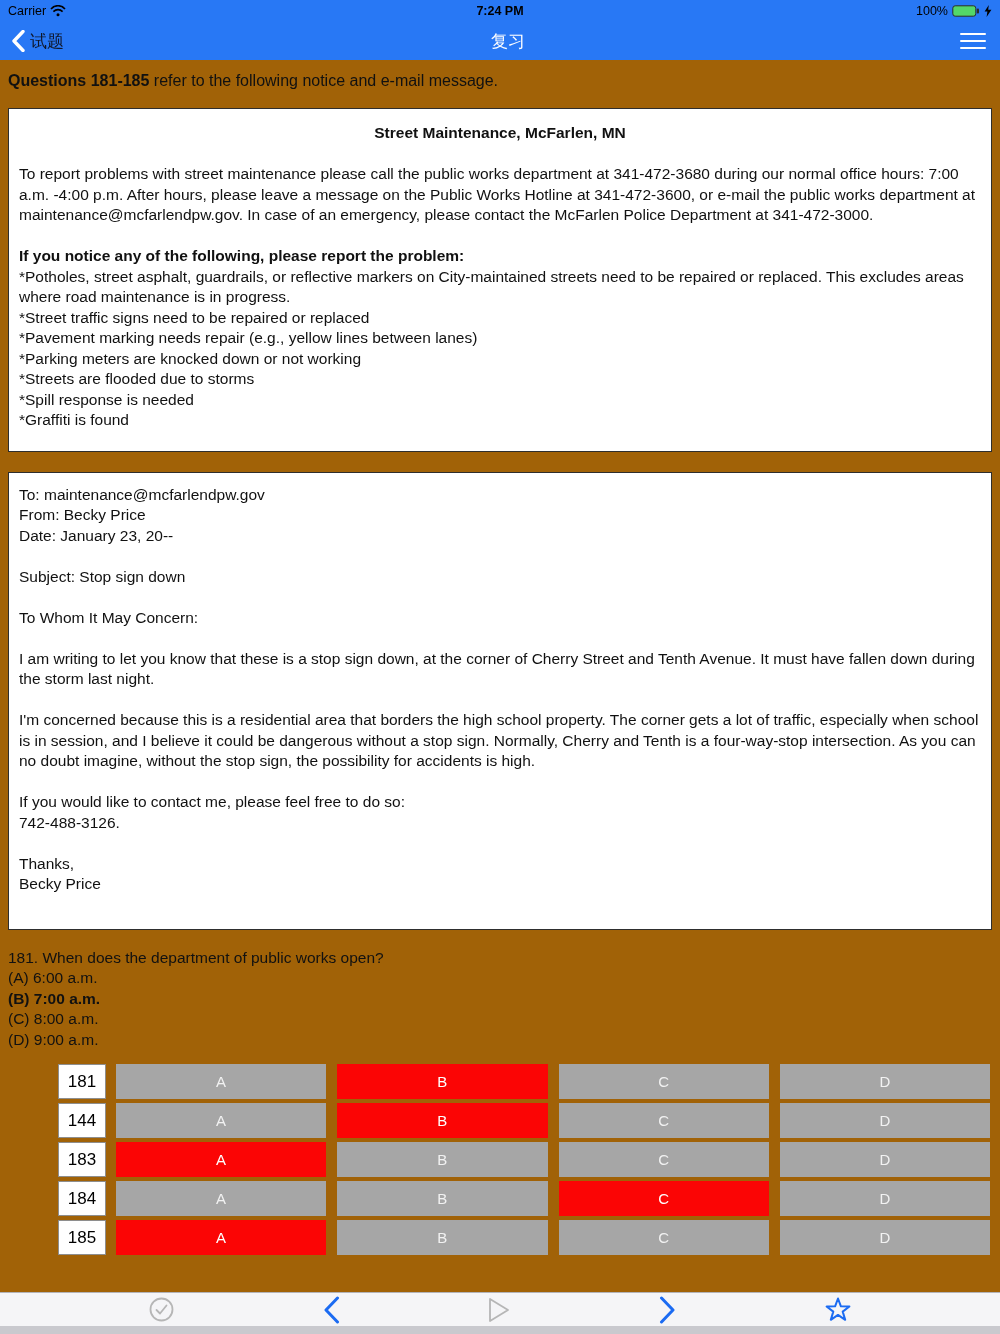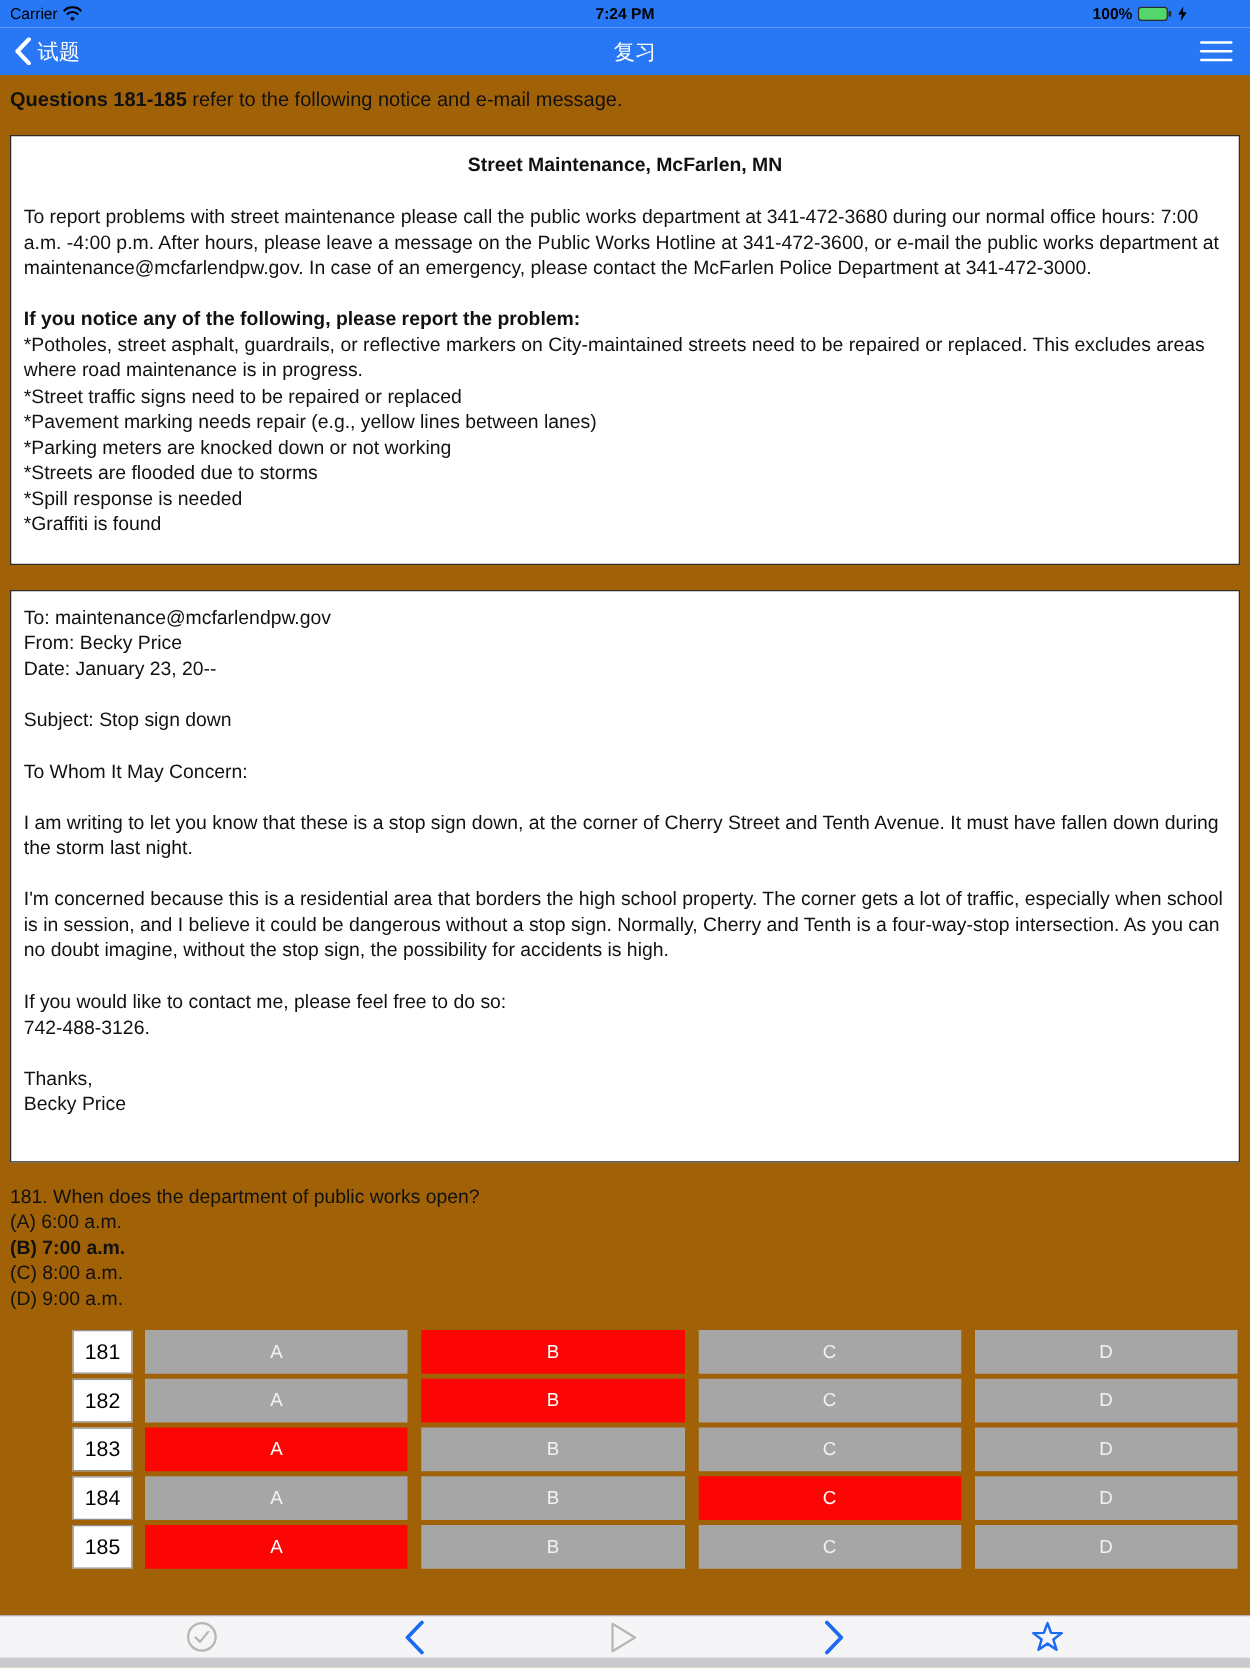--- a/index.html
+++ b/index.html
@@ -4,27 +4,27 @@
 <style>
   * { margin:0; padding:0; box-sizing:border-box; }
   html,body { width:1000px; height:1334px; overflow:hidden; background:#fff;
               font-family:"Liberation Sans", sans-serif; color:#111; }
   .app { width:1000px; height:1334px; display:flex; flex-direction:column; }
 
   
   .statusbar { height:22px; background:#2878F5; display:flex; align-items:center;
                justify-content:space-between; padding:0 8px; font-size:12.5px; color:#000000; flex:0 0 auto; }
   .sb-left, .sb-right { display:flex; align-items:center; gap:4px; width:160px; }
-  .sb-right { justify-content:center;font-weight:bold; }
+  .sb-right { justify-content:flex-end; }
   .sb-time { font-weight:bold; }
 
   
   .navbar { height:38px; background:#2878F5; display:flex; align-items:center; position:relative;
             padding:0 12px; flex:0 0 auto; }
-  .nav-back { display:flex; align-items:center; gap:5px; color:#ffffff; font-size:17px; cursor:pointer; }
+  .nav-back { display:flex; align-items:center; gap:5px; color:#0f172a; font-size:17px; cursor:pointer; }
   .nav-title { position:absolute; left:16px; right:0; text-align:center; color:#fff; font-size:17px; pointer-events:none; }
   .nav-menu { margin-left:auto; display:flex; flex-direction:column; gap:5px; cursor:pointer; padding:4px 2px; }
   .nav-menu span { display:block; width:26px; height:2px; background:#fff; border-radius:1px; }
 
   
   .main { flex:1 1 auto; overflow:hidden; background:#a16207; }
   .intro { margin:12px 8px 0 8px; font-size:16px; }
   .intro b { font-weight:bold; }
 
   .doc-box { margin:0 8px; border:1.5px solid #2e2e2e; background:#fff;
@@ -140,21 +140,21 @@
 
     <div class="grid">
       <div class="grid-row">
         <div class="num-cell">181</div>
         <button class="ans-btn">A</button>
         <button class="ans-btn selected">B</button>
         <button class="ans-btn">C</button>
         <button class="ans-btn">D</button>
       </div>
       <div class="grid-row">
-        <div class="num-cell">182</div>
+        <div class="num-cell">144</div>
         <button class="ans-btn">A</button>
         <button class="ans-btn selected">B</button>
         <button class="ans-btn">C</button>
         <button class="ans-btn">D</button>
       </div>
       <div class="grid-row">
         <div class="num-cell">183</div>
         <button class="ans-btn selected">A</button>
         <button class="ans-btn">B</button>
         <button class="ans-btn">C</button>

